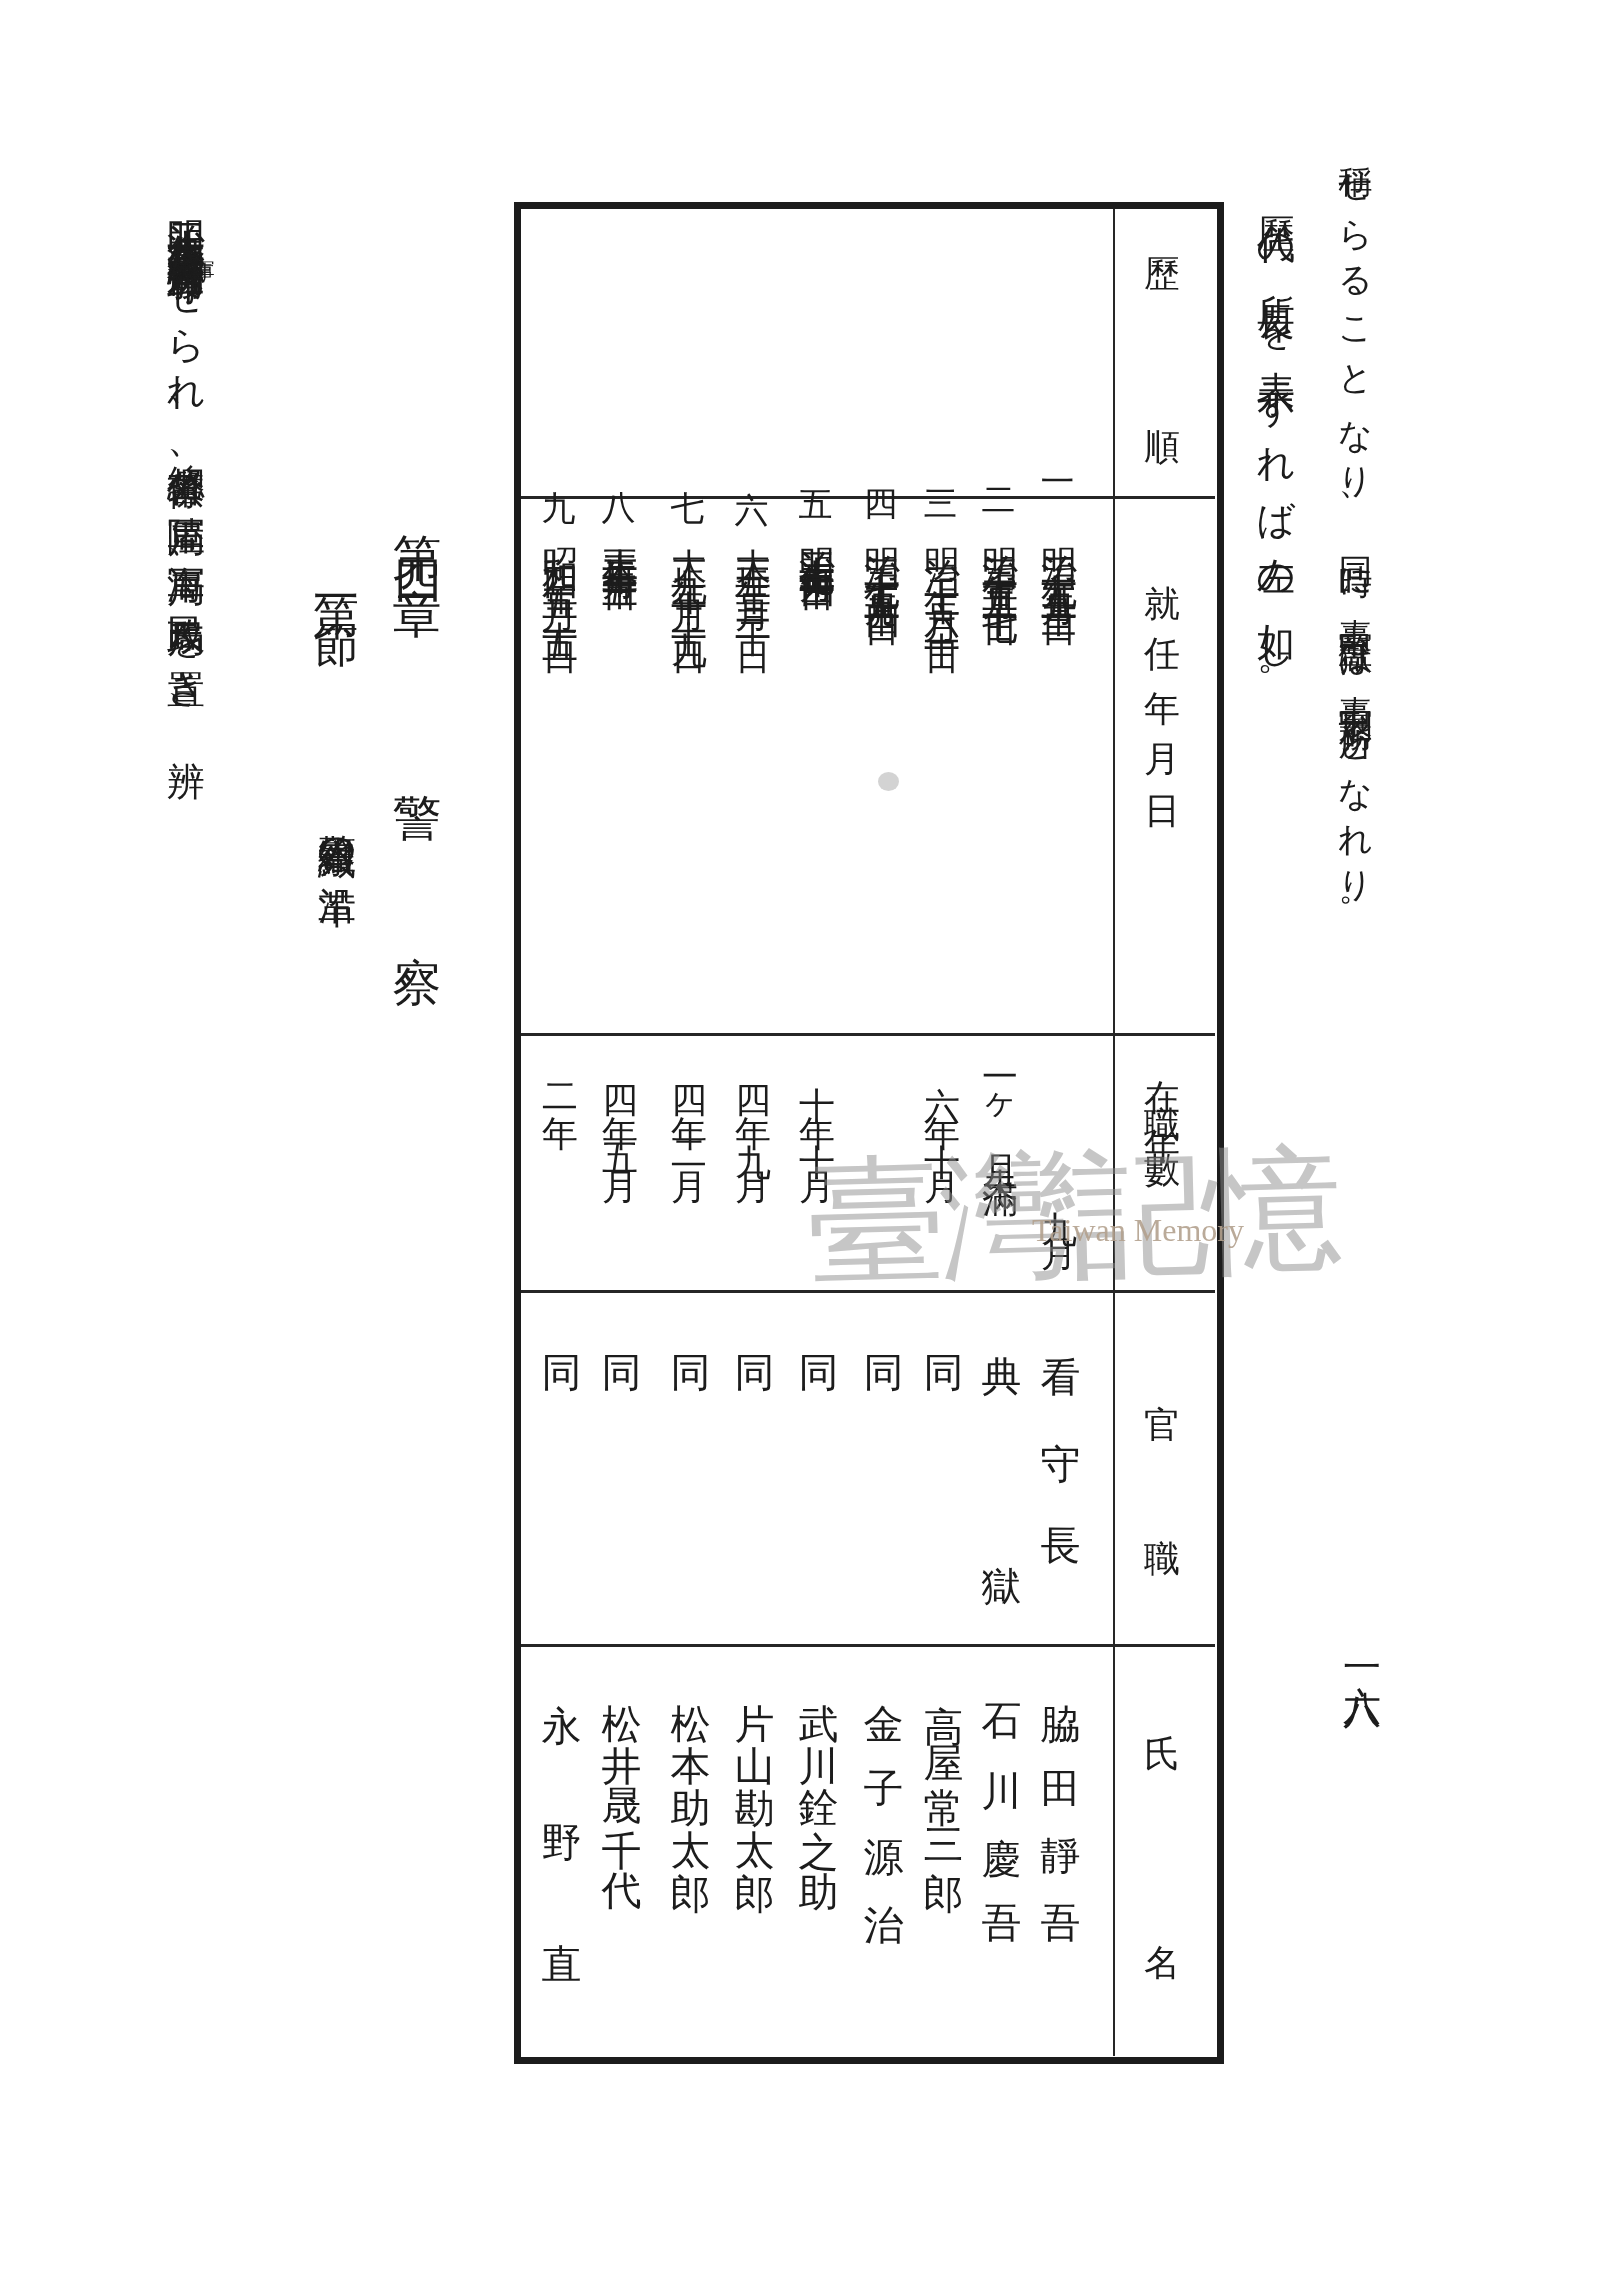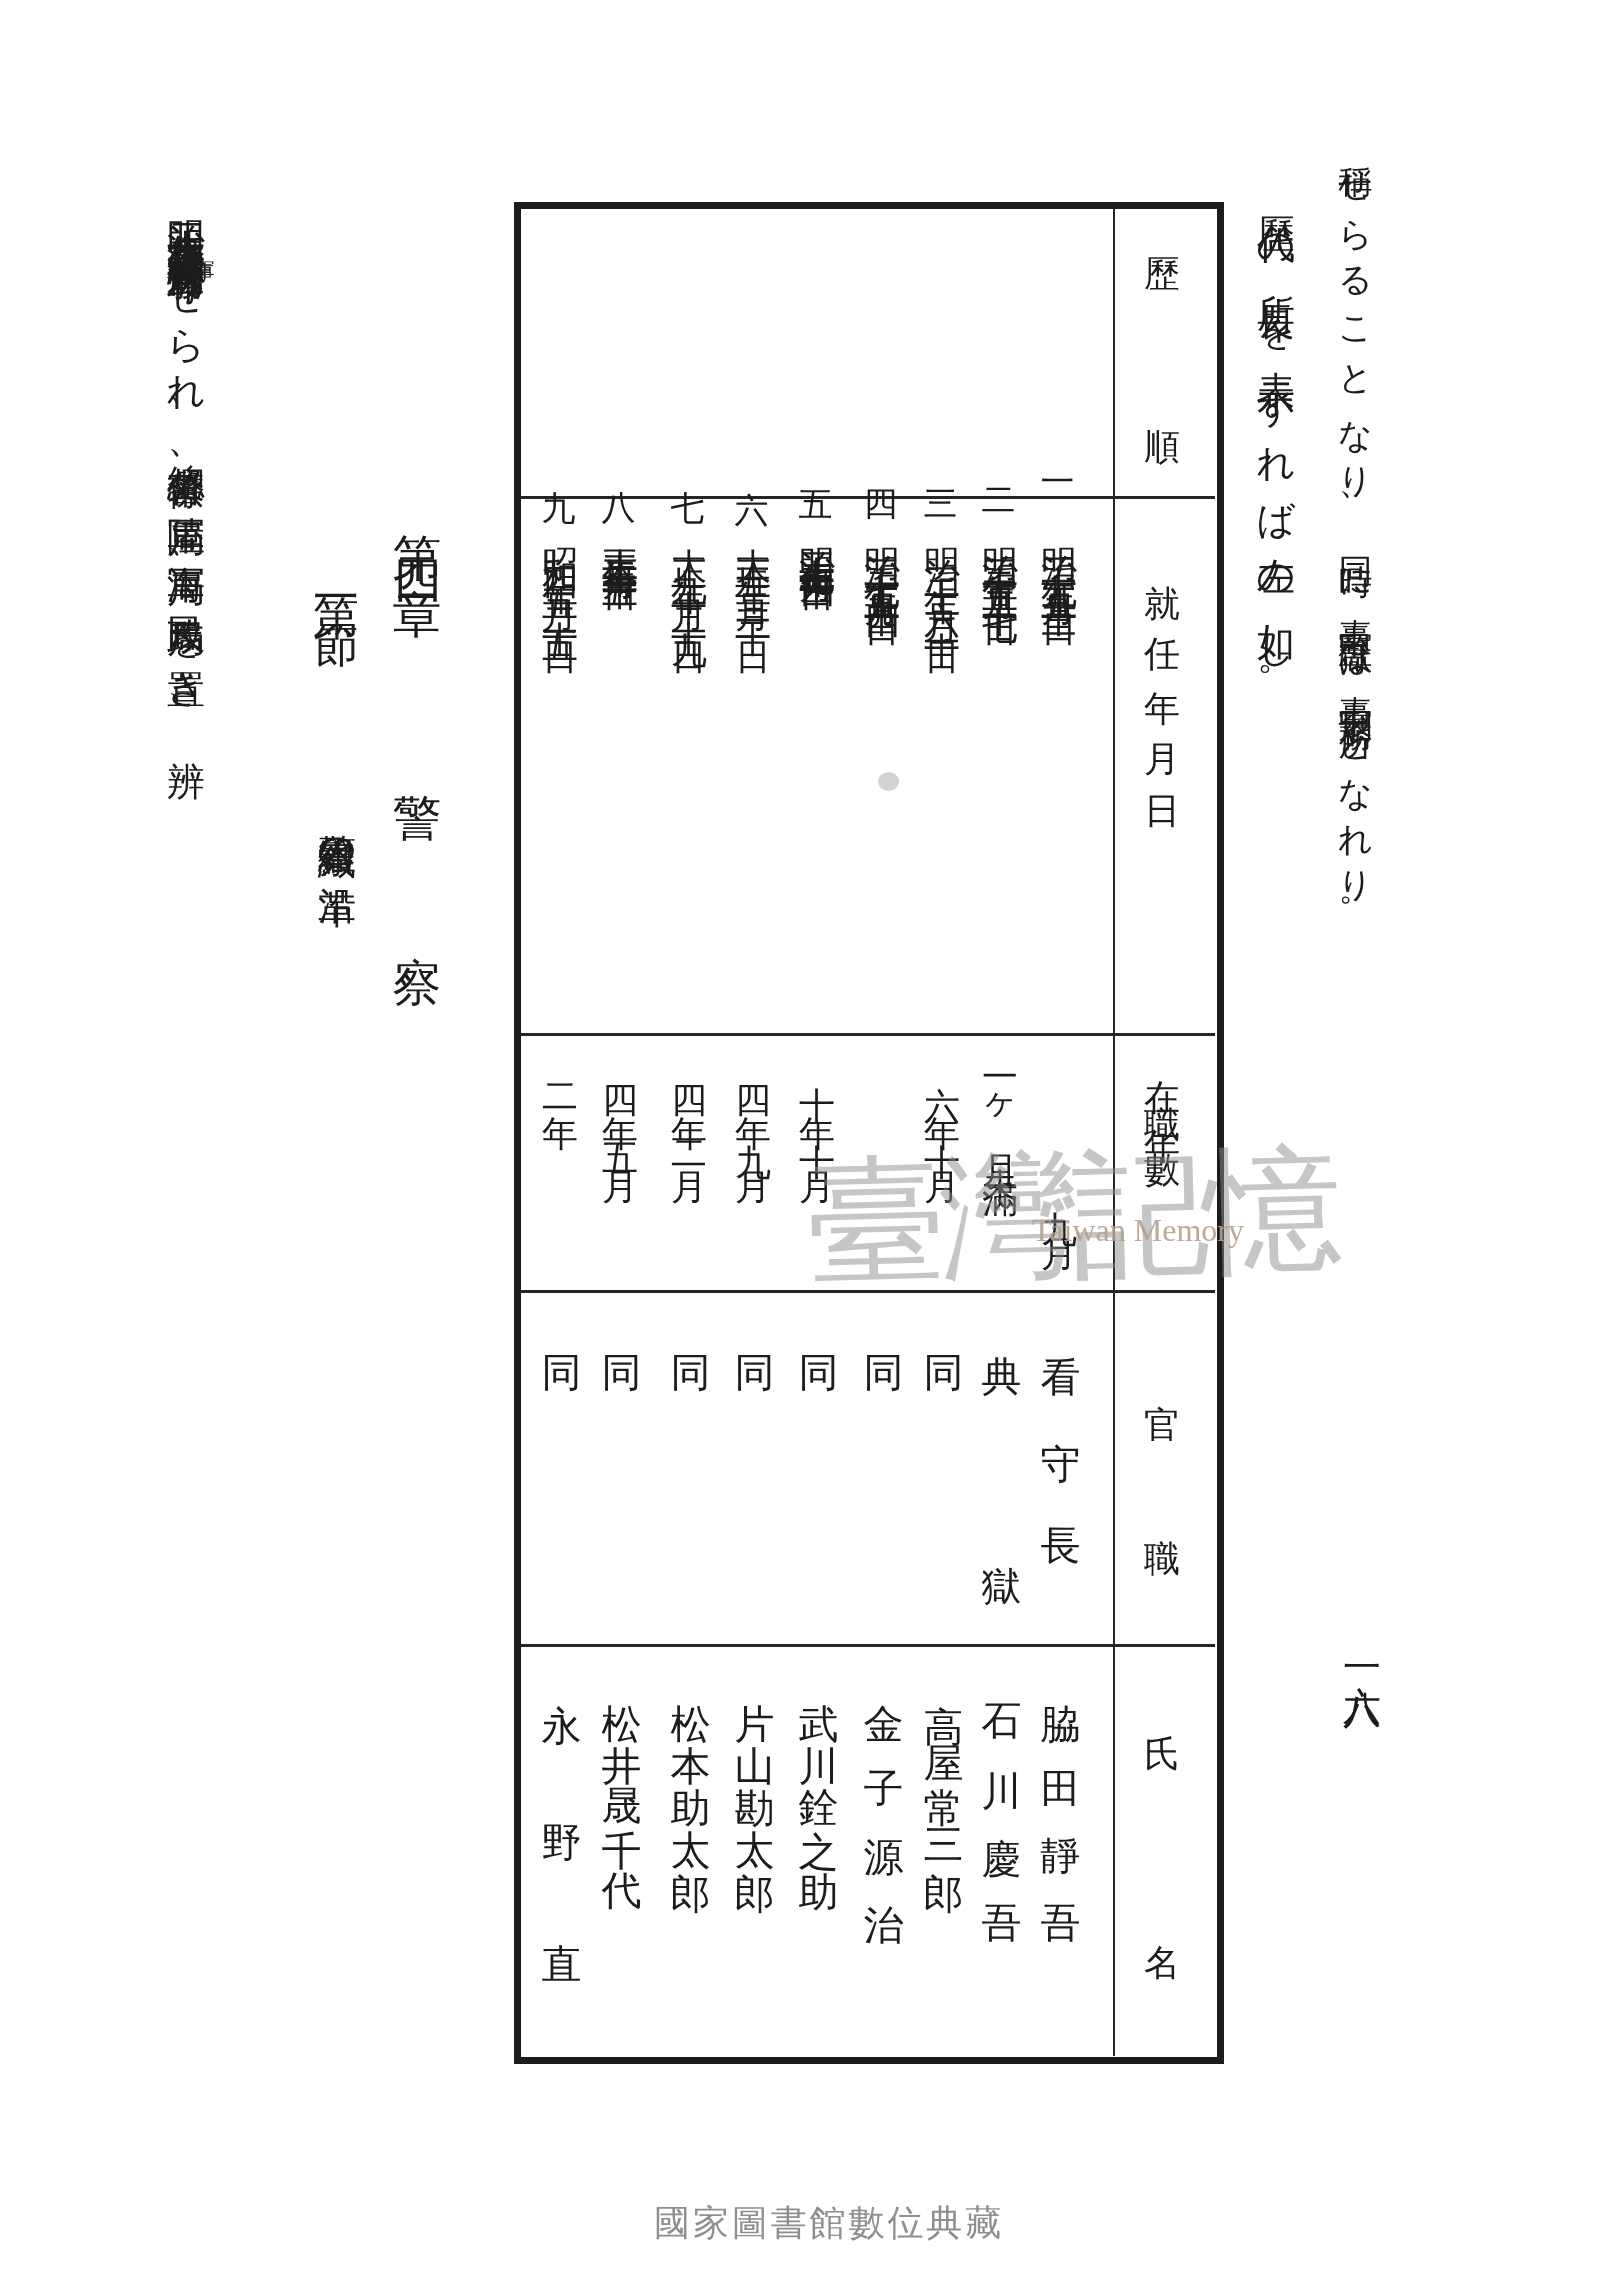--- a/index.html
+++ b/index.html
@@ -148,16 +148,15 @@
   <div class="v r9 f-date d10">昭和四年五月二十五日</div>
   <div class="v r9 f-ten">二年</div>
   <div class="v r9 f-pos p1">同</div>
   <div class="v r9 f-name n3">永野直</div>
 
   <div class="speck"></div>
 
   <div class="wm-callig">臺灣記憶</div>
   <div class="wm-latin">Taiwan Memory</div>
 
-  <div class="caption">國家圖書館數位典藏</div>
 
 </div>
 
 
 </body></html>

